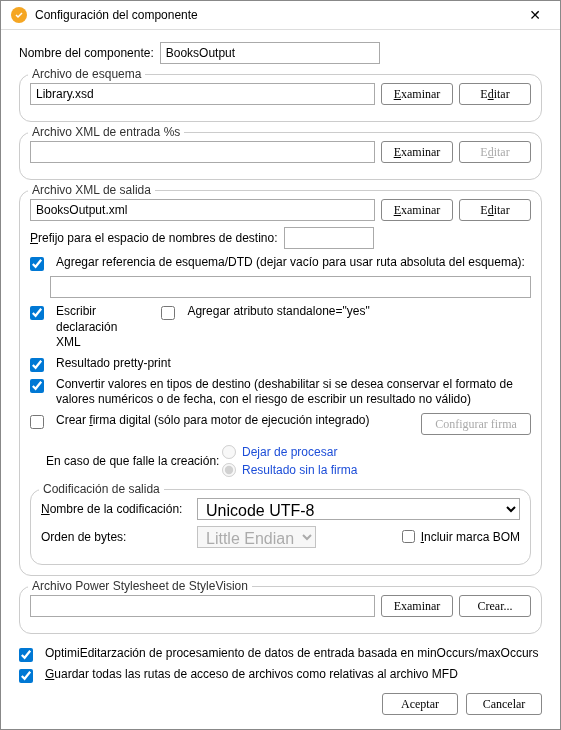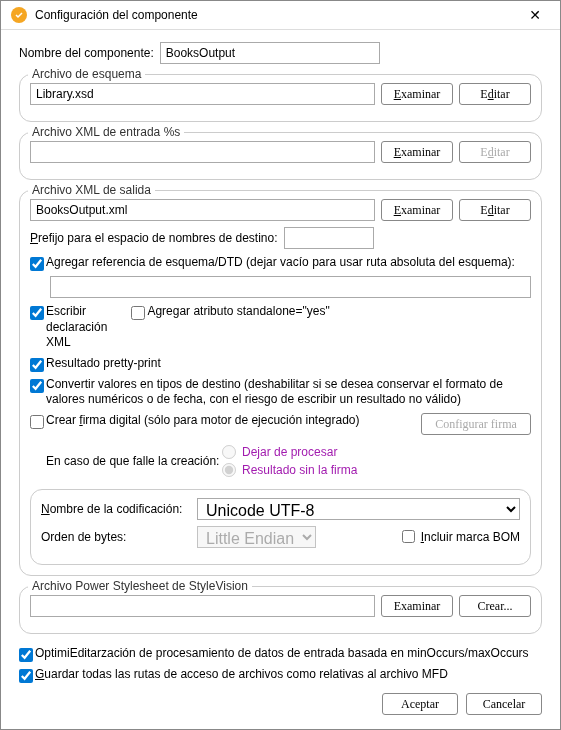--- a/index.html
+++ b/index.html
@@ -10,26 +10,26 @@
 .titlebar .title { flex: 1; font-size: 12px; }
 .titlebar .close { width: 30px; text-align: center; cursor: pointer; font-size: 14px; }
 .content { padding: 12px 18px; }
 .row { display: flex; align-items: center; margin-bottom: 6px; gap: 6px; }
 .row label { white-space: nowrap; }
 input[type="text"] { border: 1px solid #aaa; padding: 3px 5px; font-size: 12px; font-family: inherit; height: 22px; }
 .btn { border: 1px solid #888; background: #fff; padding: 3px 8px; font-size: 12px; font-family: Liberation Serif, serif; min-width: 72px; height: 22px; cursor: pointer; border-radius: 3px; }
 .btn:disabled { color: #aaa; cursor: default; }
 .group { border: 1px solid #ccc; border-radius: 12px; margin: 10px 0; padding: 8px 10px 10px; position: relative; }
 .group .legend { position: absolute; top: -8px; left: 8px; background: #fff; padding: 0 4px; font-size: 12px; color: #333; }
-.cb-row { display: flex; align-items: flex-start; margin: 5px 0; gap: 2px; }
+.cb-row { display: flex; align-items: flex-start; margin: 5px 0; gap: 12px; }
 .cb-row input[type="checkbox"] { margin-top: 2px; width: 14px; height: 14px; accent-color: #0078d4; }
 .cb-row label { flex: 1; line-height: 1.3; }
 .radio-row { display: flex; align-items: center; margin: 4px 0; gap: 6px; }
 .radio-row input[type="radio"] { width: 14px; height: 14px; }
-.radio-row label { color: #a21caf; text-align: center; }
+.radio-row label { color: #1d4ed8; text-align: center; }
 select { border: 1px solid #aaa; padding: 2px 4px; font-size: 16px; font-family: inherit; height: 22px; background: #fff; }
 select:disabled { color: #888; background: #f5f5f5; }
 .footer { position: absolute; bottom: 14px; right: 18px; display: flex; gap: 8px; }
 .footer .btn { min-width: 76px; }
 .sub-indent { margin-left: 20px; }
 .flex1 { flex: 1; }
 .u-letter { text-decoration: underline; }
 </style>
 </head>
 <body>
@@ -114,20 +114,21 @@
           <input type="radio" name="onfail" disabled="" style="">
           <label>Dejar de procesar</label>
         </div>
         <div class="radio-row">
           <input type="radio" name="onfail" checked="" disabled="" style="">
           <label>Resultado sin la firma</label>
         </div>
       </div>
     </div>
     <div class="group" style="margin:8px 0 0">
+      <span class="legend">Codificación de salida</span>
       <div class="row">
         <label style="width:150px"><span class="u-letter">N</span>ombre de la codificación:</label>
         <select class="flex1">
           <option>Unicode UTF-8</option>
         </select>
       </div>
       <div class="row">
         <label style="width:150px">Orden de bytes:</label>
         <select disabled="" style="flex:1;max-width:190px">
           <option>Little Endian</option>

